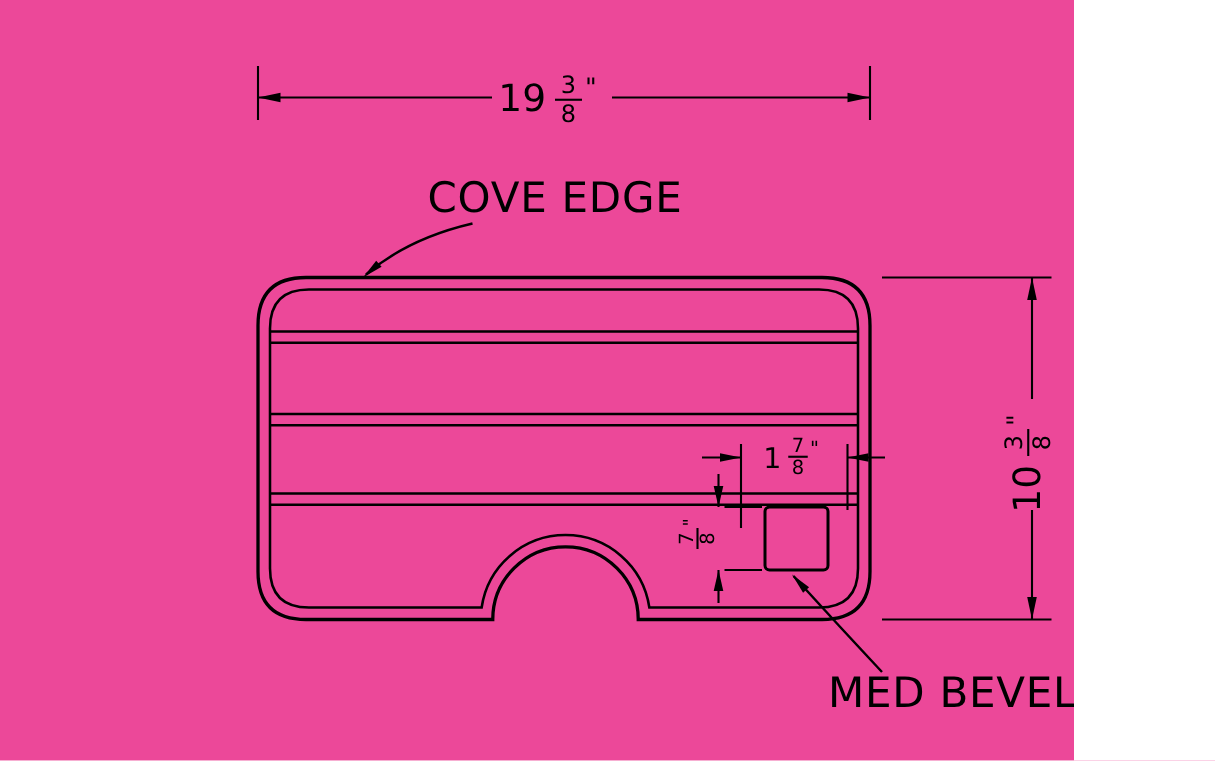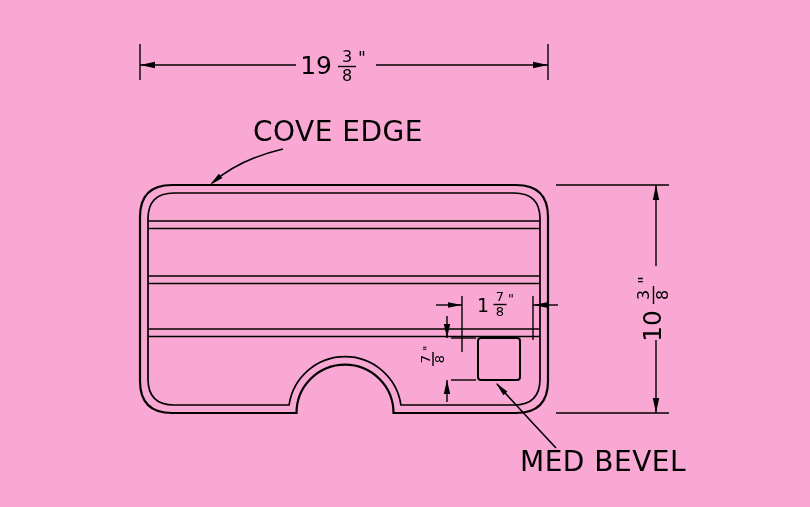--- a/index.html
+++ b/index.html
@@ -1,25 +1,26 @@
 <!DOCTYPE html>
 <html><head>
 <meta charset="utf-8">
 <style>
   html, body {
     margin: 0;
     padding: 0;
     background: #ffffff;
   }
   .canvas {
-    width: 810px;
+    width: 684px;
     height: 507px;
-    background: #f9a8d4;
+    background: #ec4899;
     position: relative;
     overflow: hidden;
+    padding-left: 32px;
   }
   svg {
     display: block;
   }
   .ln   { stroke: #000000; fill: none; }
   .shape-outer { stroke-width: 2.2; }
   .shape-inner { stroke-width: 1.7; }
   .groove      { stroke-width: 1.7; }
   .detail      { stroke-width: 2; }
   .dimln  { stroke-width: 1.4; }

